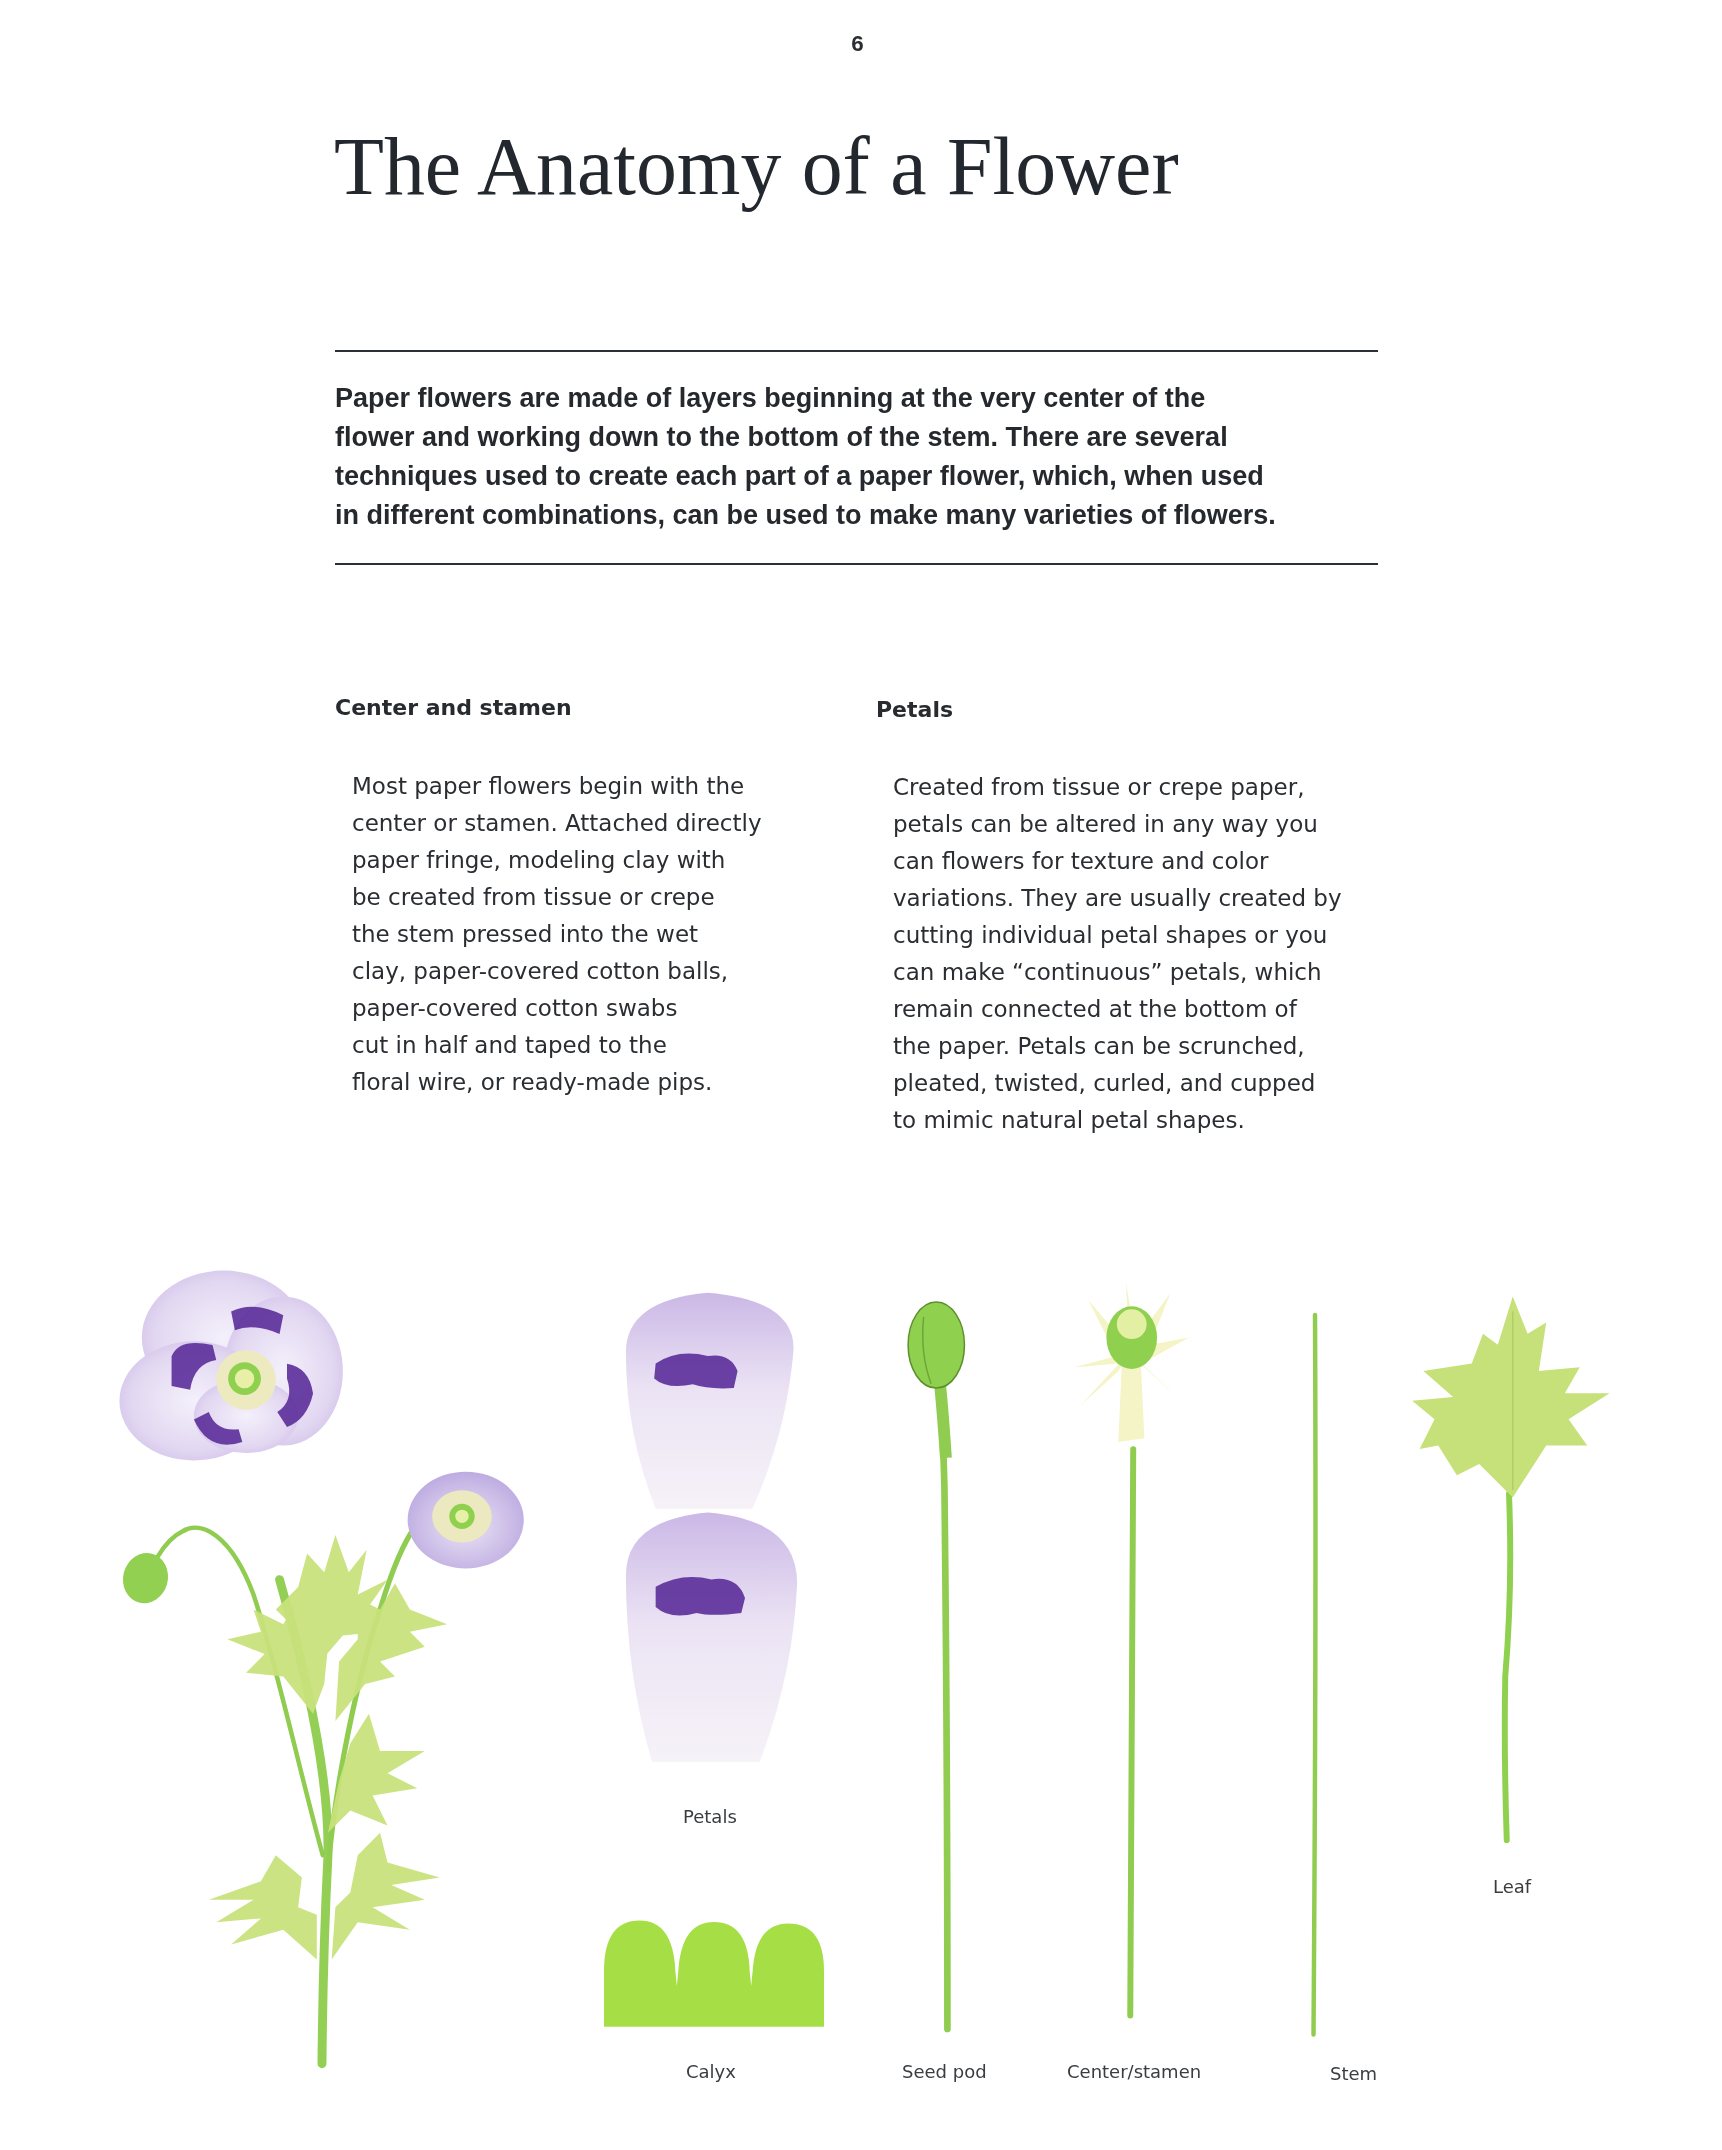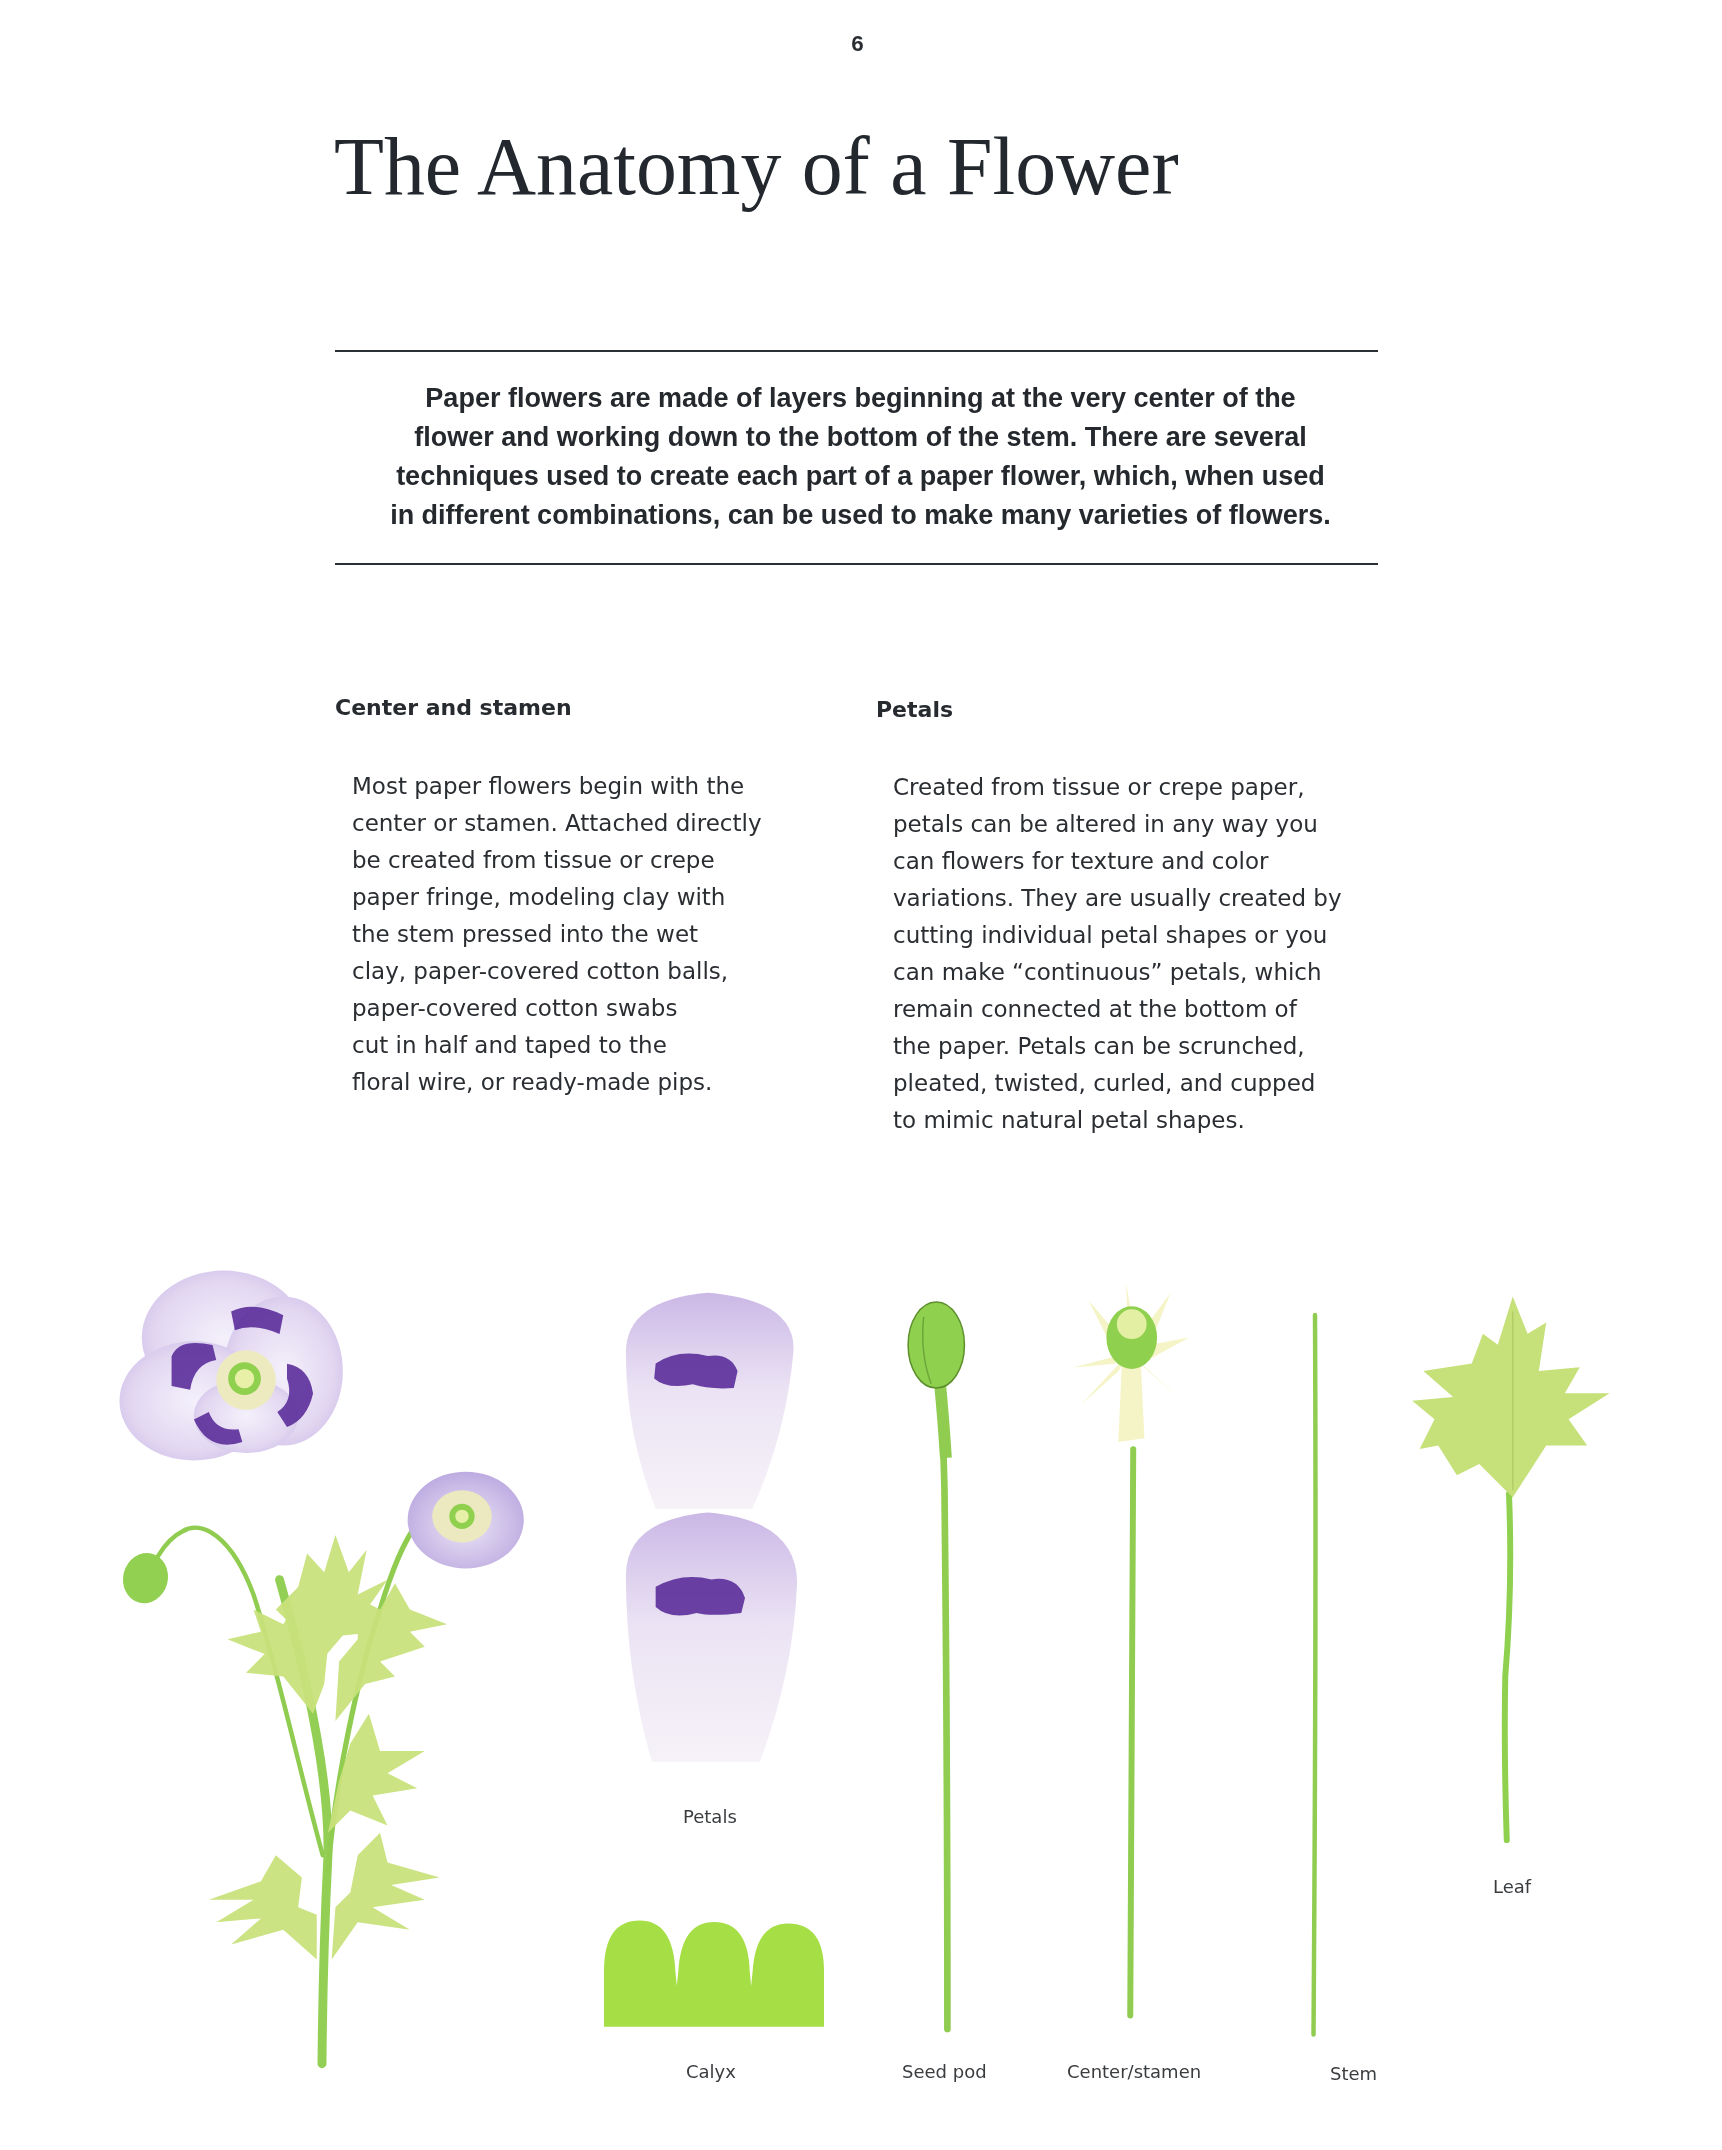--- a/index.html
+++ b/index.html
@@ -2,21 +2,21 @@
 <html style="font-size:12px"><head>
 <meta charset="utf-8">
 <style>
   html, body { margin: 0; padding: 0; background: #ffffff; }
   body { width: 1722px; height: 2151px; position: relative; overflow: hidden; color: #23282e; }
   .abs { position: absolute; }
   .page-num { left: 835px; top: 31px; width: 45px; text-align: center; font-family: "Liberation Sans", sans-serif; font-weight: bold; font-size: 22.4px; color: #2a2e33; }
   .title { left: 334px; top: 118px; font-family: "Liberation Serif", serif; font-size: 83px; line-height: 97px; color: #23282e; letter-spacing: 0px; white-space: nowrap; transform: scaleX(0.985); transform-origin: left top; }
   .rule { left: 335px; width: 1043px; height: 2.2px; background: #2b3036; }
   .intro { left: 335px; top: 379px; width: 1051px; font-family: "Liberation Sans", sans-serif; font-weight: bold; font-size: 27px; line-height: 39px; color: #25292e; }
-  .intro .ln { display: block; white-space: nowrap; text-align: center; }
+  .intro .ln { display: block; white-space: nowrap; }
   .section-head { font-family: "DejaVu Sans", sans-serif; font-weight: bold; font-size: 22px; line-height: 36px; color: #272b30; white-space: nowrap; }
   .section-body { font-family: "DejaVu Sans", sans-serif; font-size: 23px; line-height: 37px; color: #2a2d31; width: 492px; margin-left: 17px; }
   .section-body .ln { display: block; white-space: nowrap; }
   .label { font-family: "DejaVu Sans", sans-serif; font-size: 18px; color: #3a3d40; white-space: nowrap; }
   svg { position: absolute; overflow: visible; }
 </style>
 </head>
 <body>
 
 <div class="abs page-num">6</div>
@@ -29,22 +29,22 @@
   <span class="ln">flower and working down to the bottom of the stem. There are several</span>
   <span class="ln">techniques used to create each part of a paper flower, which, when used</span>
   <span class="ln">in different combinations, can be used to make many varieties of flowers.</span>
 </div>
 <div class="abs rule" style="top:563px;"></div>
 
 <div class="abs section-head" style="left:335px; top:690px;">Center and stamen</div>
 <div class="abs section-body" style="left:335px; top:768px;">
   <span class="ln">Most paper flowers begin with the</span>
   <span class="ln">center or stamen. Attached directly</span>
+  <span class="ln">paper fringe, modeling clay with</span>
   <span class="ln">be created from tissue or crepe</span>
-  <span class="ln">paper fringe, modeling clay with</span>
   <span class="ln">the stem pressed into the wet</span>
   <span class="ln">clay, paper-covered cotton balls,</span>
   <span class="ln">paper-covered cotton swabs</span>
   <span class="ln">cut in half and taped to the</span>
   <span class="ln">floral wire, or ready-made pips.</span>
 </div>
 
 <div class="abs section-head" style="left:876px; top:692px;">Petals</div>
 <div class="abs section-body" style="left:876px; top:769px;">
   <span class="ln">Created from tissue or crepe paper,</span>

